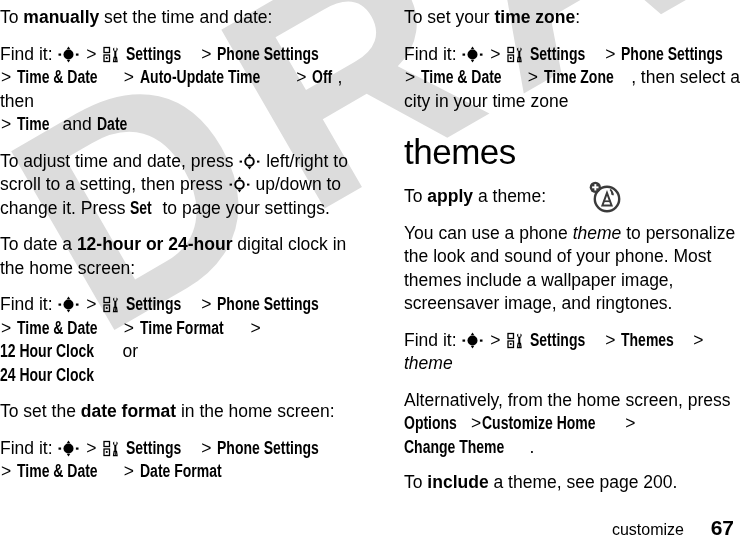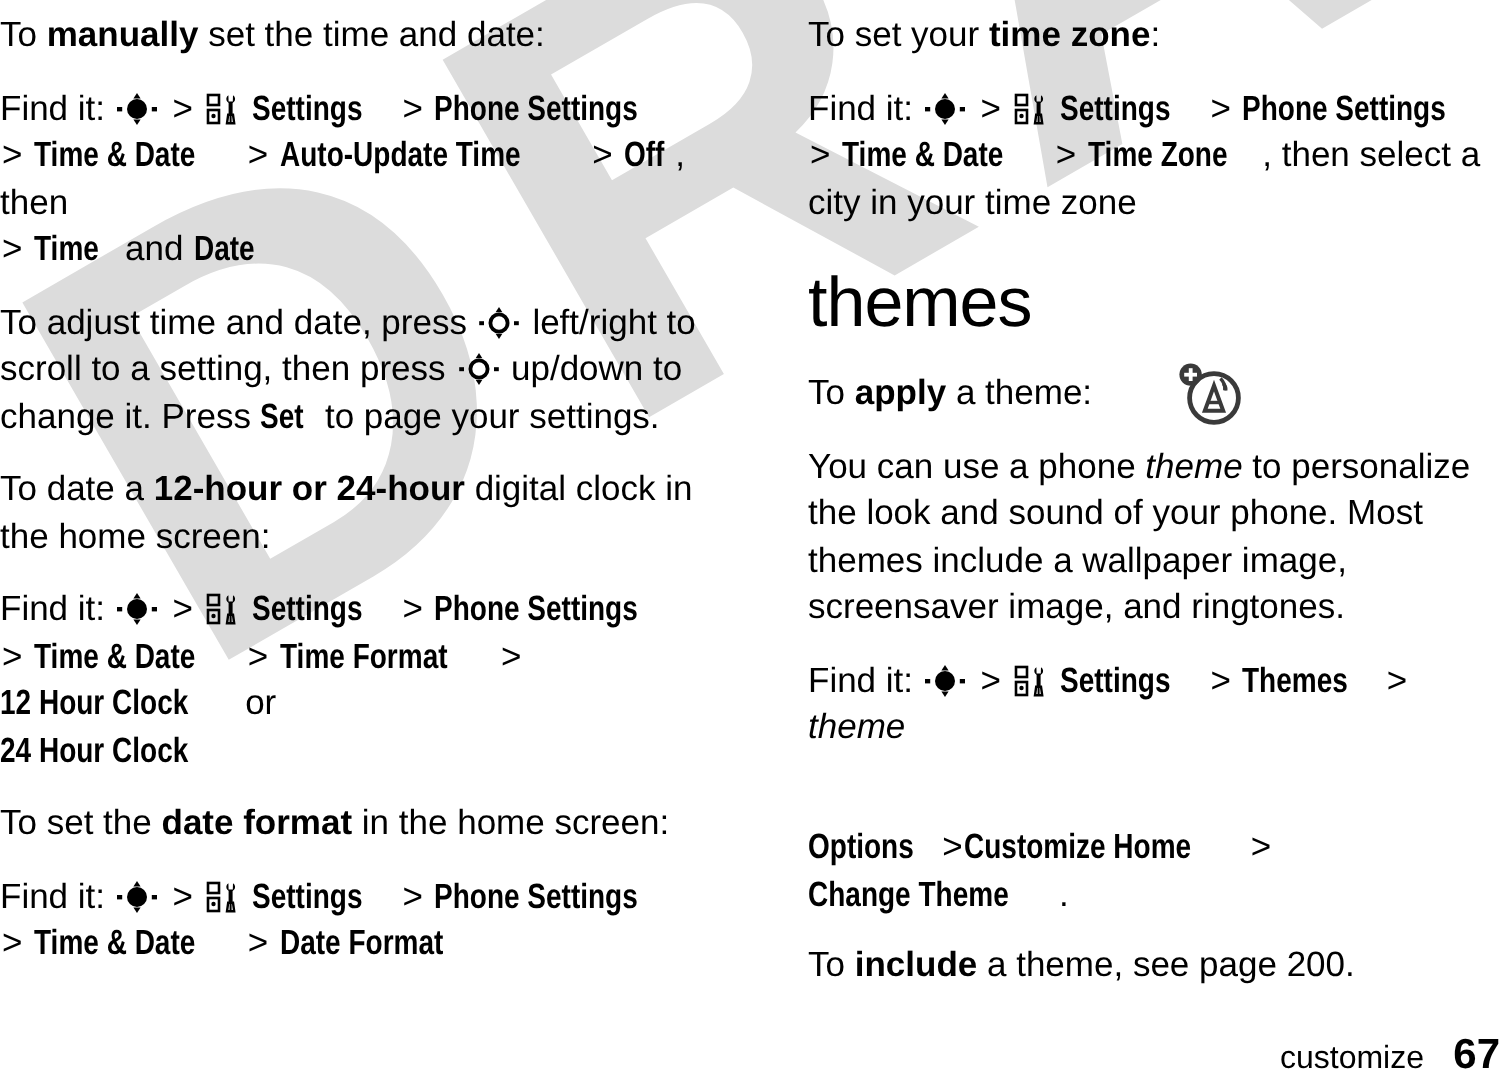--- a/index.html
+++ b/index.html
@@ -121,27 +121,27 @@
     left:0;bottom:6px;
     width:756px;
     z-index:3;
     display:flex;
     justify-content:flex-end;
     align-items:baseline;
   }
   #footer .chapter{
     font-size:16px;
     color:#000;
-    margin-right:10px;
+    margin-right:22px;
   }
   #footer .pageno{
     font-size:21px;
     font-weight:bold;
     color:#000;
-    margin-right:6px;
+    margin-right:22px;
     min-width:28px;
     text-align:right;
   }
 </style>
 </head>
 <body>
 
 <div id="watermark">
   <div class="wm-text">DRAFT</div>
 </div>
@@ -349,21 +349,21 @@
             <line x1="12.3" y1="11.8" x2="12.3" y2="15.3" stroke="#000" stroke-width="1"></line>
           </svg>
       </span>
       <span class="cond">Settings</span>
       <span class="sep">&gt;</span>
       <span class="cond">Themes</span>
       <span class="sep">&gt;</span>
       <span class="ital">theme</span>
     </div>
 
-    <p class="tight"><br><span class="cond">Options</span><span class="sep">&gt;</span><span class="cond">Customize Home</span><span class="sep">&gt;</span><span class="cond">Change Theme</span><span>.</span></p>
+    <p class="tight"><span>Alternatively, from the home screen, press </span><br><span class="cond">Options</span><span class="sep">&gt;</span><span class="cond">Customize Home</span><span class="sep">&gt;</span><span class="cond">Change Theme</span><span>.</span></p>
 
     <p><span>To </span><b>include</b><span> a theme, see page 200.</span></p>
 
   </div>
 
   <div id="margin-badge">
     <svg viewBox="0 0 32 33" width="32" height="33">
       <circle cx="18" cy="19" r="12.2" fill="none" stroke="#3a3a3a" stroke-width="2.4"></circle>
       <circle cx="6.3" cy="7.3" r="5.6" fill="#3a3a3a"></circle>
       <rect x="5.4" y="4.1" width="1.9" height="6.4" fill="#ffffff"></rect>

